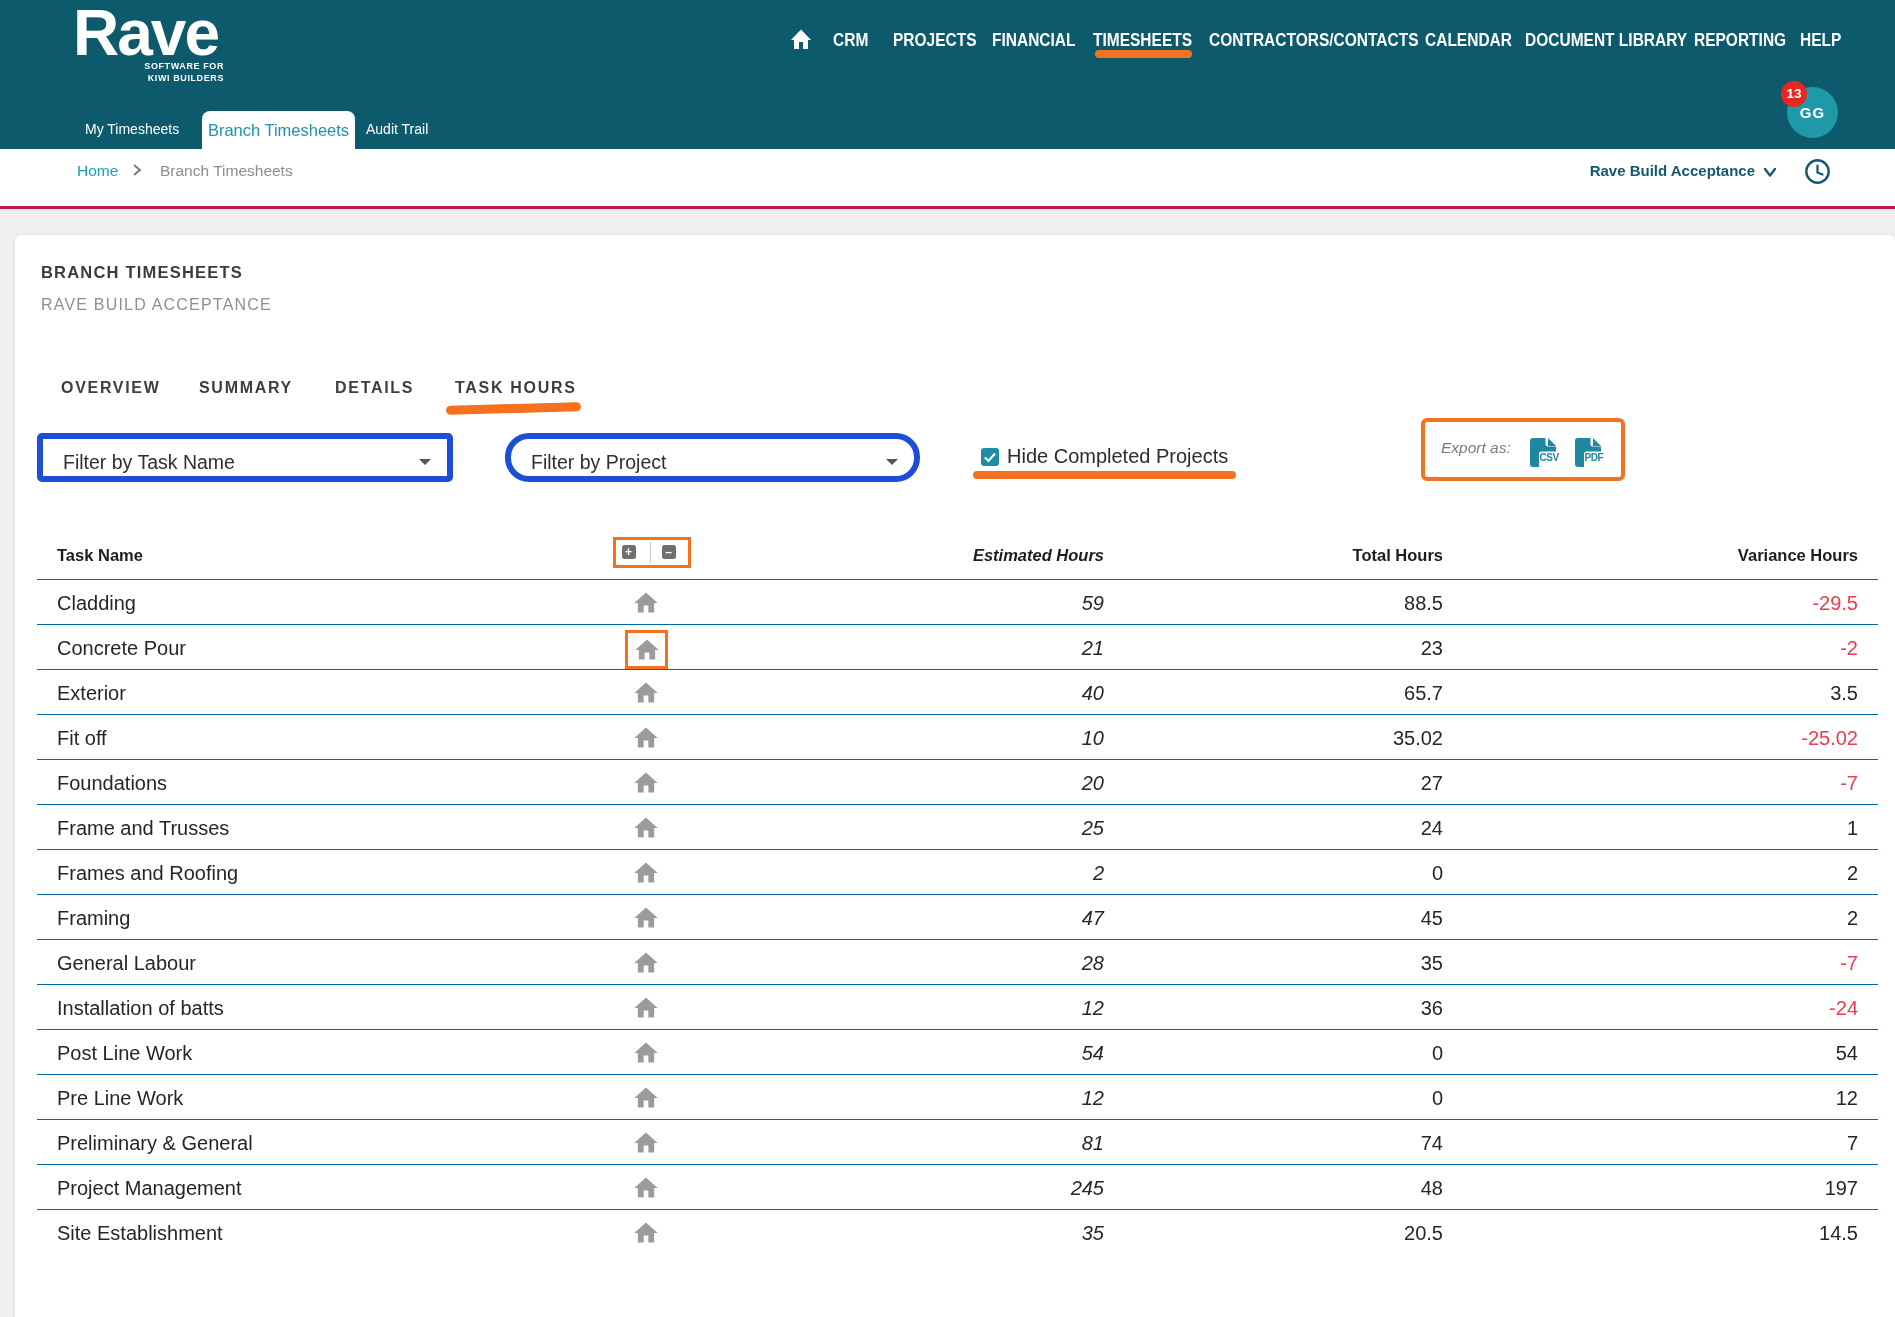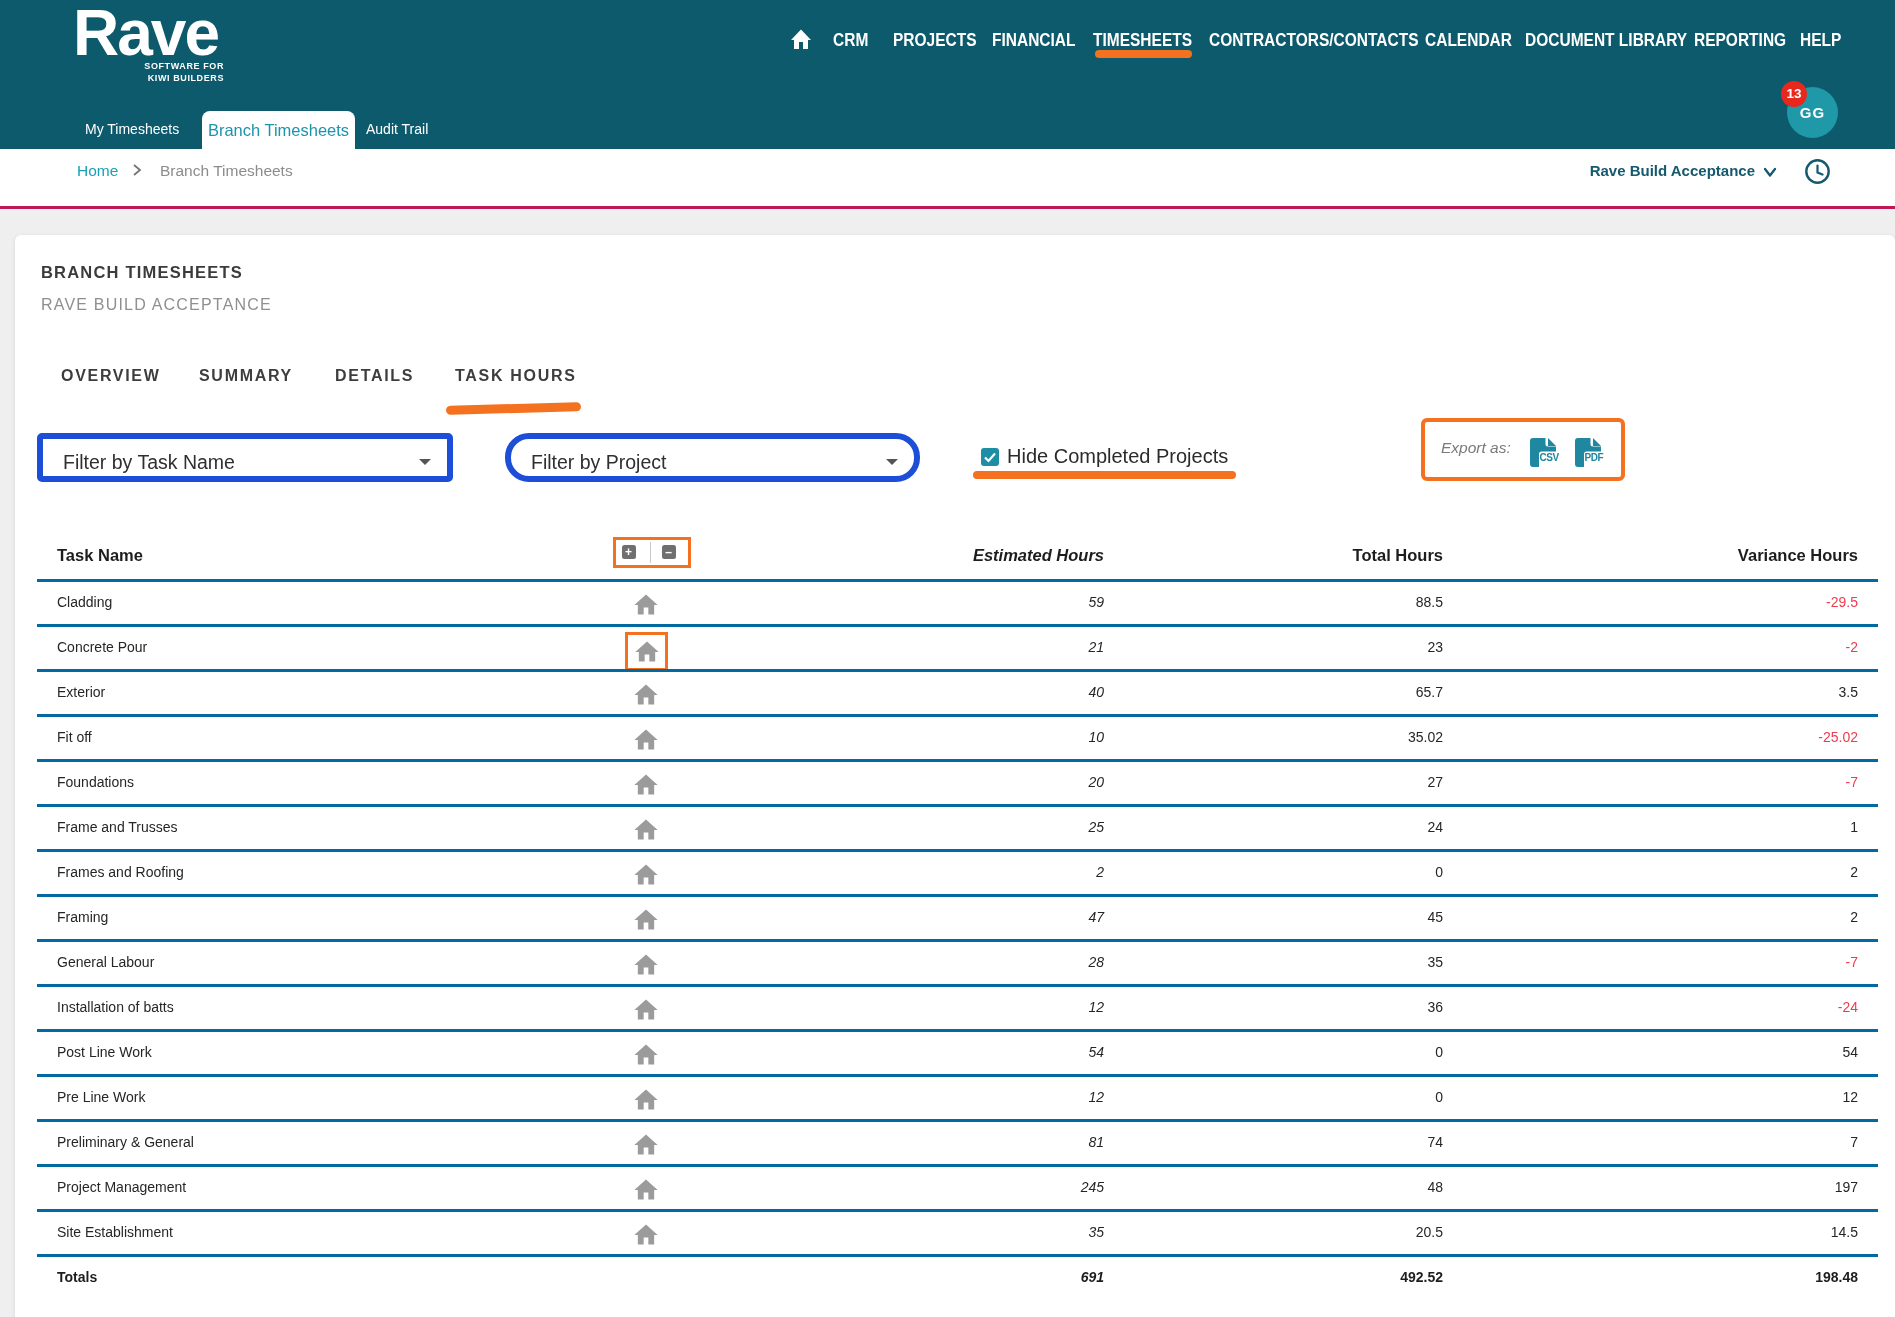--- a/index.html
+++ b/index.html
@@ -27,35 +27,35 @@
 #crumb .cur { position:absolute; left:160px; top:13px; font-size:15.5px; color:#8c8c8c; }
 #rba { position:absolute; right:140px; top:13px; font-size:15px; font-weight:bold; color:#14596e; }
 #rbachev { position:absolute; left:1763px; top:18px; }
 #clock { position:absolute; left:1804px; top:9px; }
 
 
 #main { position:relative; width:1895px; height:1124px; background:#efefef; }
 #card { position:absolute; left:15px; top:26px; width:1880px; height:1096px; background:#fff; border-radius:6px; box-shadow:0 1px 4px rgba(0,0,0,0.10); }
 #h1 { position:absolute; left:26px; top:28px; font-size:16.5px; font-weight:bold; letter-spacing:1.2px; color:#3b3b3b; }
 #h2 { position:absolute; left:26px; top:61px; font-size:16px; letter-spacing:1.2px; color:#8f8f8f; }
-.ctab { position:absolute; top:132px; font-size:16px; font-weight:bold; letter-spacing:1.7px; color:#3d3d3d; }
+.ctab { position:absolute; top:144px; font-size:16px; font-weight:bold; letter-spacing:1.7px; color:#3d3d3d; }
 #tabline { position:absolute; left:431px; top:169px; width:135px; height:9px; border-radius:4.5px; background:#f4711f; transform:rotate(-1.5deg); }
 .sel { position:absolute; top:198px; height:49px; border:6px solid #1d4ed8; border-radius:5px; font-size:19.5px; color:#2f2f2f; line-height:47px; padding-left:20px; }
 .sel .car { position:absolute; right:16px; top:20px; width:0; height:0; border-left:6.5px solid transparent; border-right:6.5px solid transparent; border-top:6px solid #555; }
 #cbx { position:absolute; left:966px; top:213px; width:18px; height:18px; border-radius:3px; background:#1e8ea4; }
 #cbxlab { position:absolute; left:992px; top:210px; font-size:20px; color:#2b2b2b; }
 #cbxline { position:absolute; left:958px; top:236px; width:263px; height:8px; border-radius:4px; background:#f4711f; }
 #export { position:absolute; left:1406px; top:183px; width:204px; height:63px; border:4px solid #f4711f; border-radius:6px; }
 #export .lab { position:absolute; left:16px; top:17px; font-size:15.5px; font-style:italic; color:#7a7a7a; }
 #export .csv { position:absolute; left:105px; top:16px; }
 #export .pdf { position:absolute; left:150px; top:16px; }
 
 
 #table { position:absolute; left:22px; top:299px; width:1841px; }
-.trow { position:relative; height:45px; border-top:3px solid #0369a1; font-size:14px; color:#262626; }
+.trow { position:relative; height:45px; border-top:1px solid #0369a1; font-size:20px; color:#262626; }
 .trow.thead { border-top:none; font-weight:bold; color:#1d1d1d; font-size:16.5px; }
 .trow.tfoot { font-weight:bold; color:#1d1d1d; }
 .tname { position:absolute; left:20px; top:12px; }
 .ticon { position:absolute; left:576px; top:0; width:66px; height:45px; text-align:center; }
 .ticon .house { margin-top:9px; }
 .num { position:absolute; top:12px; }
 .est { right:774px;font-style:italic; }
 .tot { right:435px; }
 .tvar { right:20px; }
 .neg { color:#ed3b4f; }
@@ -277,21 +277,15 @@
         </div>
 <div class="trow">
           <span class="tname">Site Establishment</span>
           <span class="ticon"><svg class="house" width="28" height="27" viewBox="0 0 24 23">
               <path fill="#9b9b9b" d="M10 20v-6h4v6h5v-8h3L12 3 2 12h3v8z"></path>
             </svg></span>
           <span class="num est">35</span>
           <span class="num tot">20.5</span>
           <span class="num tvar">14.5</span>
         </div>
-      <div class="trow tfoot">
-        <span class="tname">Totals</span>
-        <span class="num est">691</span>
-        <span class="num tot">492.52</span>
-        <span class="num tvar">198.48</span>
-      </div>
     </div>
   </div>
 </div>
 
 </body></html>

